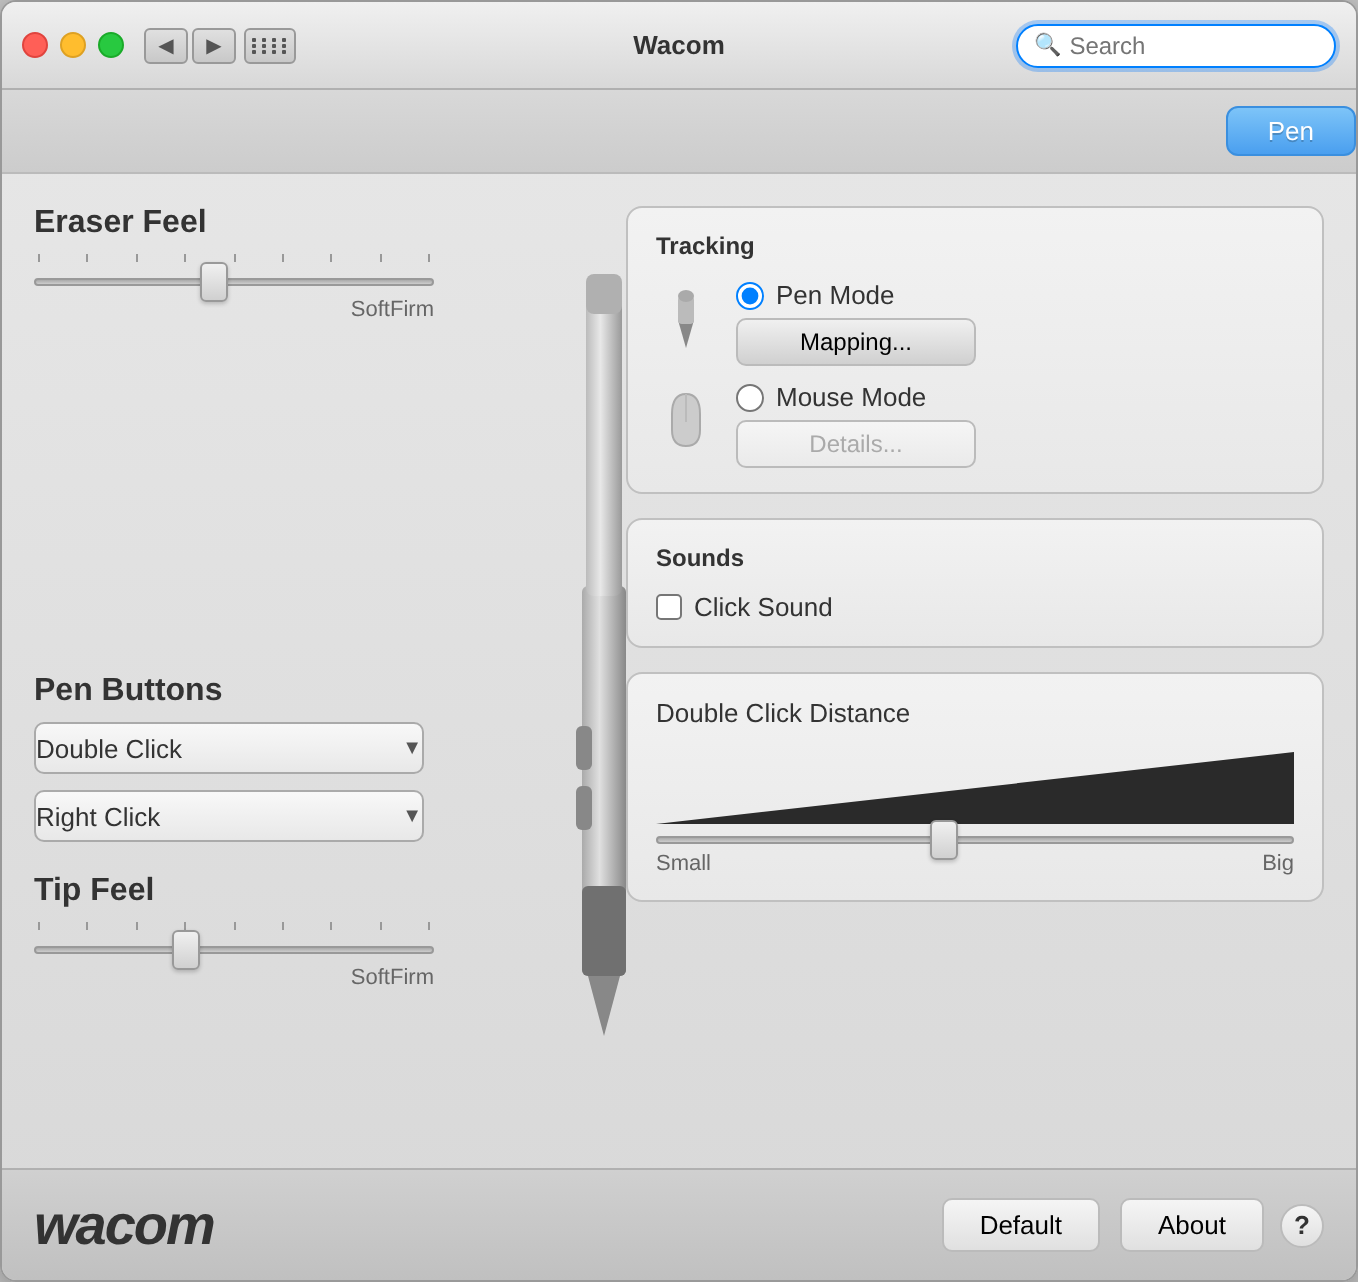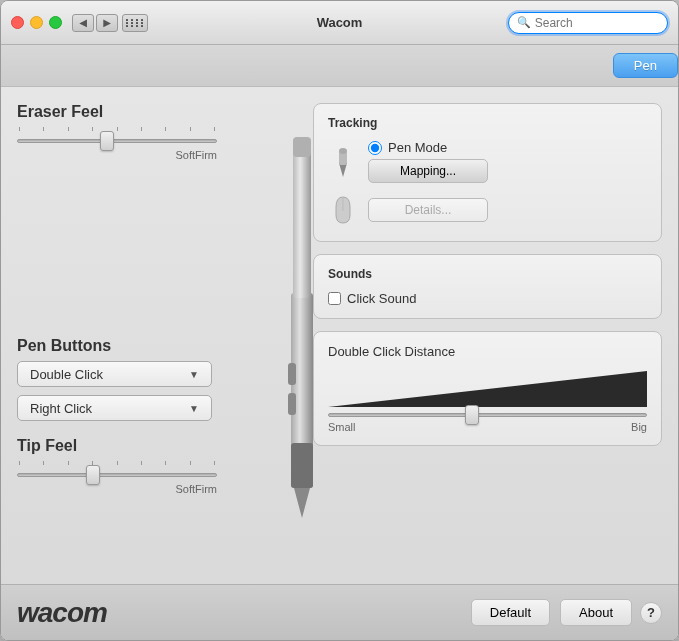--- a/index.html
+++ b/index.html
@@ -256,21 +256,21 @@
 
     .dropdown-select {
       width: 195px;
       height: 26px;
       background: linear-gradient(to bottom, #f8f8f8, #e8e8e8);
       border: 1px solid #aaa;
       border-radius: 5px;
       display: flex;
       align-items: center;
       justify-content: space-between;
-      padding: 0 12px;
+      padding: 0 0;
       cursor: pointer;
       margin-bottom: 8px;
       font-size: 13px;
     }
 
     .dropdown-arrow {
       font-size: 10px;
       color: #555;
     }
 
@@ -303,21 +303,21 @@
     }
 
     .tracking-modes {
       display: flex;
       flex-direction: column;
       gap: 8px;
     }
 
     .tracking-mode {
       display: flex;
-      align-items: center;
+      align-items: flex-start;
       gap: 10px;
     }
 
     .mode-icon {
       width: 30px;
       height: 38px;
       display: flex;
       align-items: center;
       justify-content: center;
       flex-shrink: 0;
@@ -696,20 +696,24 @@
           </div>
 
           <div class="tracking-mode">
             <div class="mode-icon">
               <svg width="24" height="34" viewBox="0 0 24 34">
                 <path d="M5,14 Q5,4 12,4 Q19,4 19,14 L19,22 Q19,30 12,30 Q5,30 5,22 Z" fill="#ccc" stroke="#aaa" stroke-width="1"></path>
                 <line x1="12" y1="4" x2="12" y2="18" stroke="#bbb" stroke-width="1"></line>
               </svg>
             </div>
             <div class="mode-content">
+              <label class="radio-label">
+                <input type="radio" class="radio-input" name="tracking" style="">
+                <span>Mouse Mode</span>
+              </label>
               <button class="mode-btn disabled">Details...</button>
             </div>
           </div>
 
         </div>
       </div>
 
       <div class="sounds-box">
         <div class="sounds-title">Sounds</div>
         <label class="checkbox-label">

